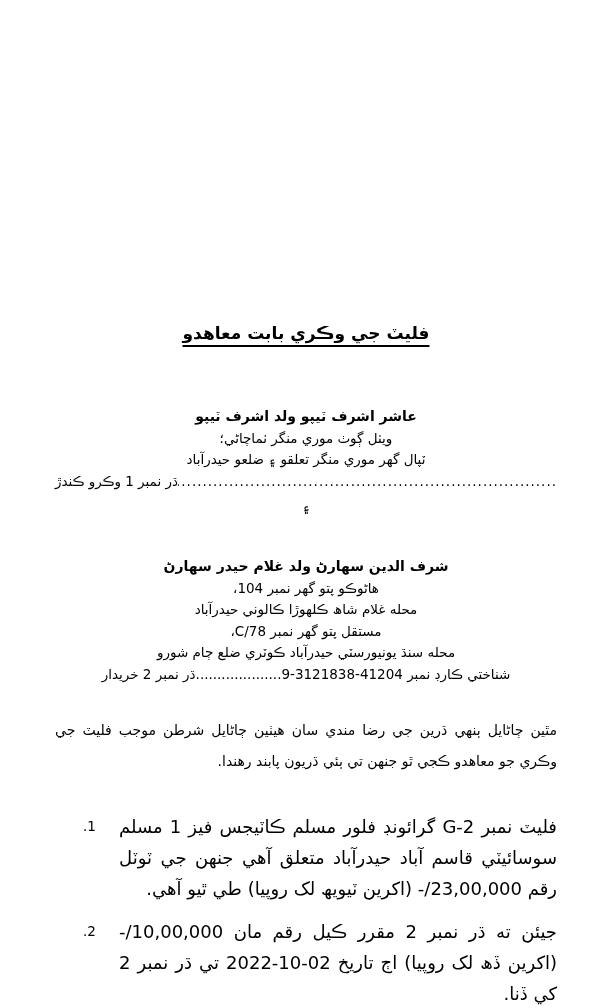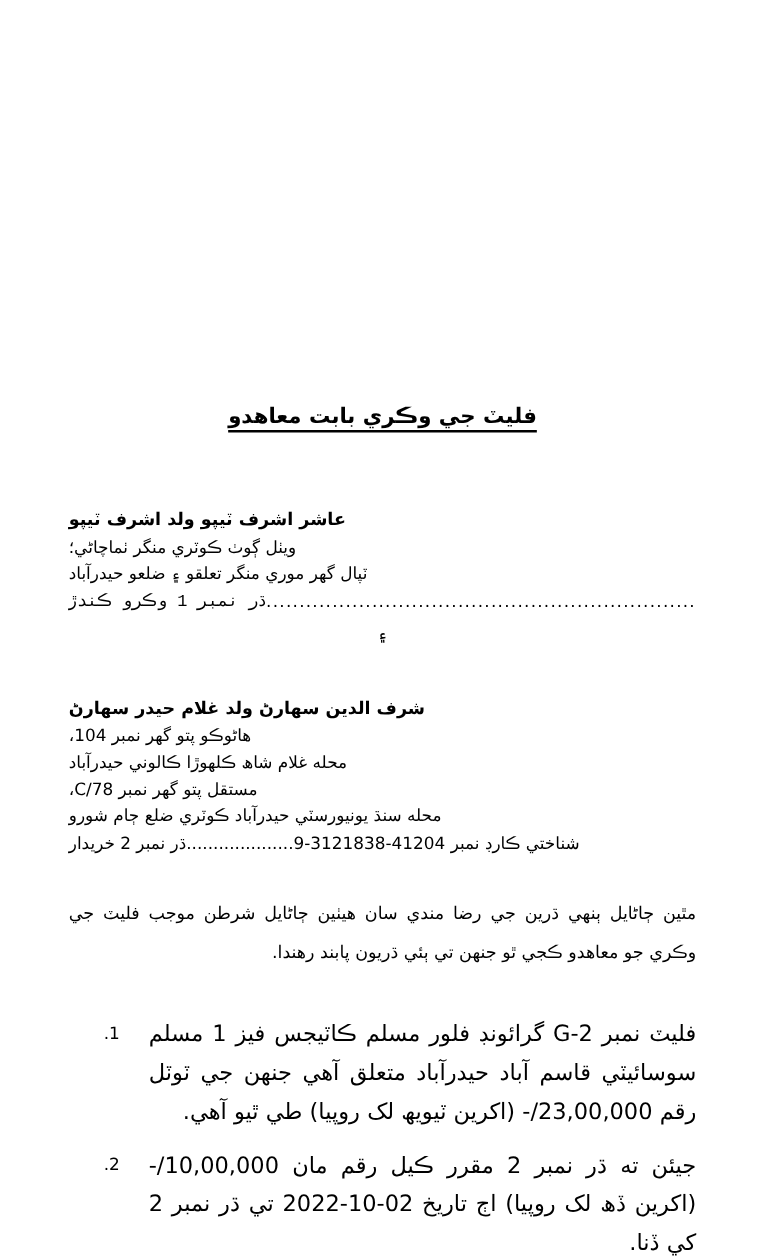--- a/index.html
+++ b/index.html
@@ -26,39 +26,38 @@
     text-align: center;
     font-size: 17px;
     font-weight: 700;
     text-decoration: underline;
     text-decoration-thickness: 1.5px;
     text-underline-offset: 6px;
     margin: 0 0 60px 0;
     line-height: 26px;
   }
   .party {
-    text-align: left;
+    text-align: center;
     font-size: 13.5px;
     line-height: 21.5px;
     margin-top: 39px;
   }
   .party-name {
     font-weight: 700;
     font-size: 14px;
   }
   .id-line {
     display: flex;
     direction: rtl;
     align-items: baseline;
     width: 100%;
   }
   .id-label, .id-role {
     white-space: nowrap;
     flex: 0 0 auto;
-    font-family: Liberation Mono, monospace;
   }
   .id-dots {
     flex: 1 1 auto;
     overflow: hidden;
     white-space: nowrap;
     letter-spacing: 1px;
     min-width: 0;
   }
   .conjunction {
     text-align: center;
@@ -102,21 +101,21 @@
 </style>
 </head>
 <body>
 
 <div class="page">
 
   <div class="doc-title">فليٽ جي وڪري بابت معاهدو</div>
 
   <section class="party">
     <div class="party-name">عاشر اشرف ٽيپو ولد اشرف ٽيپو</div>
-    <div class="party-line">ويٺل ڳوٺ ڪوٽري منگر ٺماچاڻي؛</div>
+    <div class="party-line">ويٺل ڳوٺ موري منگر ٺماچاڻي؛</div>
     <div class="party-line">ٽپال گھر موري منگر تعلقو ۽ ضلعو حيدرآباد</div>
     <div class="party-line id-line">
       <span class="id-dots">........................................................................</span>
       <span class="id-role">ڌر نمبر 1 وڪرو ڪندڙ</span>
     </div>
   </section>
 
   <div class="conjunction">۽</div>
 
   <section class="party">

